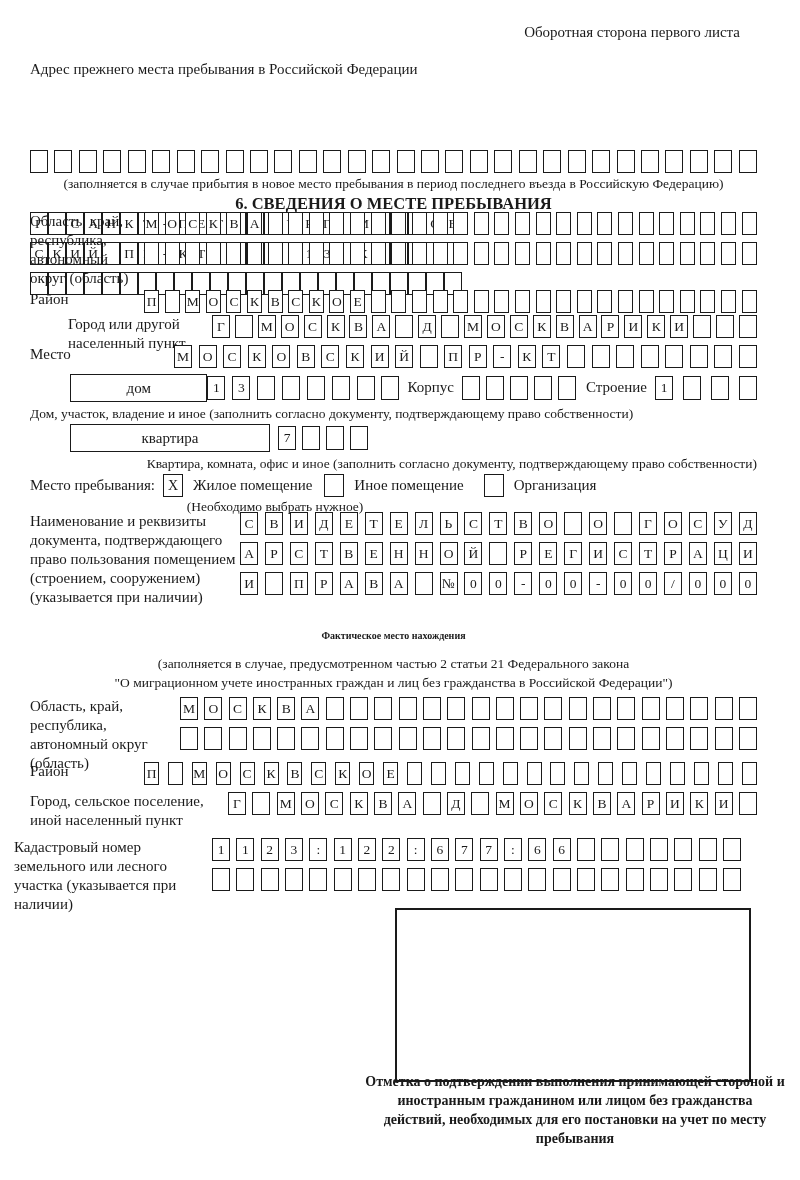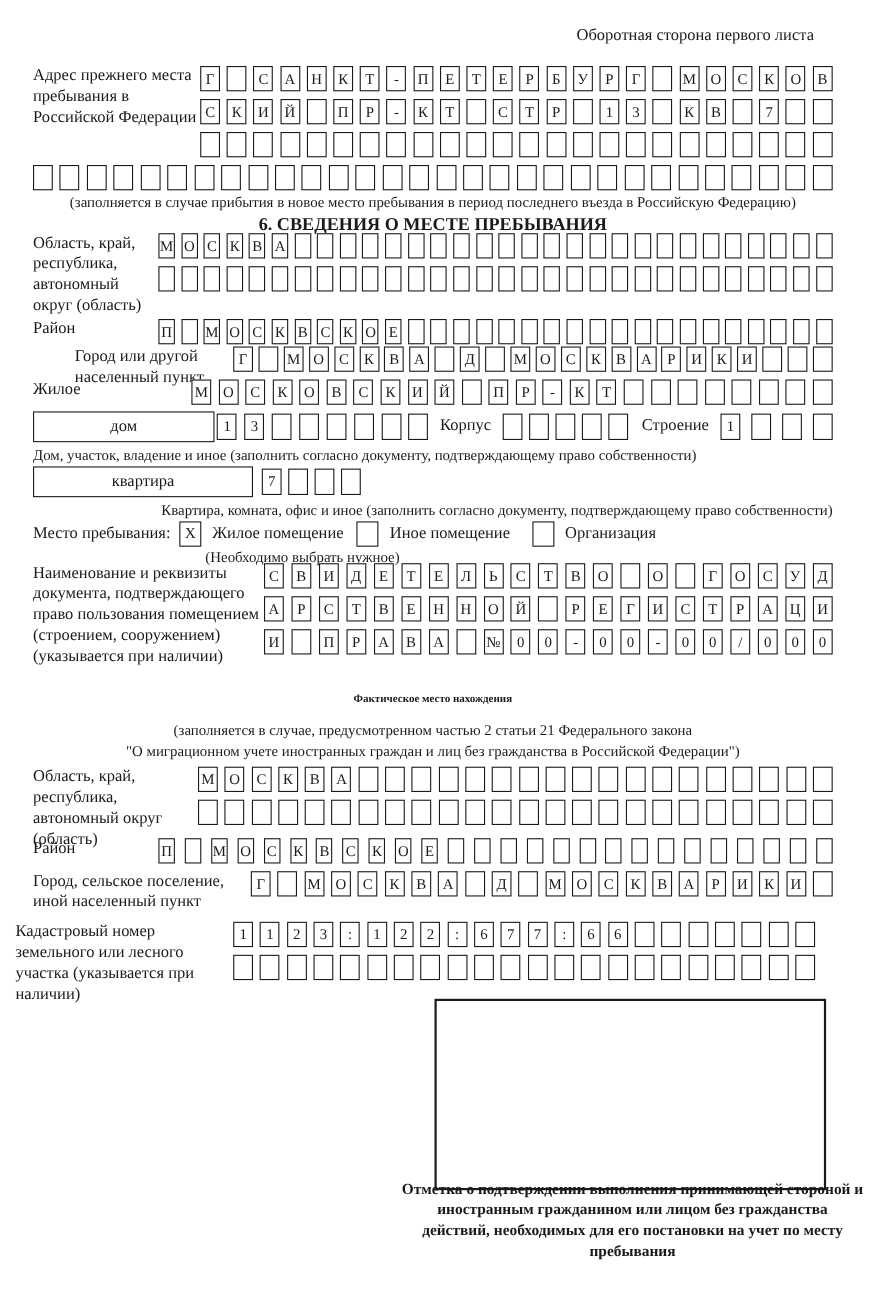--- a/index.html
+++ b/index.html
@@ -13,29 +13,29 @@
   .cellcol{flex:1;display:flex;flex-direction:column;row-gap:7px;}
   .cells{display:flex;justify-content:space-between;flex:1;width:100%;}
   .cell{box-sizing:border-box;flex:0 0 auto;width:18px;height:23px;border:1.6px solid #1a1a1a;
         display:flex;align-items:center;justify-content:center;font-size:13.5px;background:#fff;}
   .c16 .cell{width:15px;}
   .c19 .cell{width:18px;}
   .note{font-size:13.5px;text-align:center;}
   .title{font-size:16.5px;font-weight:bold;text-align:center;}
   .subtitle{font-size:10px;font-weight:bold;text-align:center;}
   .lblbox{box-sizing:border-box;border:1.7px solid #1a1a1a;height:28px;display:flex;
-          align-items:center;justify-content:center;font-size:15px;background:#fff;}
+          align-items:center;justify-content:center;font-size:15px;background:#fff;margin-left:40px;}
   .inline{display:flex;align-items:center;}
   .inline .cells{flex:0 0 auto;}
   .inline .cell{height:24px;}
   .chk{box-sizing:border-box;width:20px;height:23px;border:1.7px solid #1a1a1a;display:flex;
        align-items:center;justify-content:center;font-size:14px;background:#fff;}
   .stamp-box{box-sizing:border-box;width:356px;height:174px;border:2px solid #1a1a1a;background:#fff;}
   .caption{font-size:14px;font-weight:bold;text-align:center;line-height:1.36;}
-  .b-addr{top:60px;left:30px;width:727px;}
+  .b-addr{top:60px;left:30px;width:727px;flex-direction:column;}
   .b-addr .lblcol{flex:0 0 152px;}
   .b-fullrow{top:150px;left:30px;width:727px;}
   .b-addrnote{top:176px;left:30px;width:727px;}
   .b-title{top:194px;left:30px;width:727px;}
   .b-region{top:212px;left:30px;width:727px;}
   .b-region .lblcol{flex:0 0 114px;}
   .b-district{top:290px;left:30px;width:727px;}
   .b-district .lblcol{flex:0 0 114px;}
   .b-city{top:315px;left:30px;width:727px;}
   .b-city .lblcol{flex:0 0 144px;margin-left:38px;}
@@ -323,21 +323,21 @@
         <span class="cell">И</span>
         <span class="cell">К</span>
         <span class="cell">И</span>
         <span class="cell"></span>
         <span class="cell"></span>
         <span class="cell"></span>
       </div>
   </div>
 
   <div class="abs blk b-street">
-    <div class="lblcol lbl">Жилое</div>
+    <div class="lblcol lbl">Место</div>
     <div class="cells c19">
         <span class="cell">М</span>
         <span class="cell">О</span>
         <span class="cell">С</span>
         <span class="cell">К</span>
         <span class="cell">О</span>
         <span class="cell">В</span>
         <span class="cell">С</span>
         <span class="cell">К</span>
         <span class="cell">И</span>

